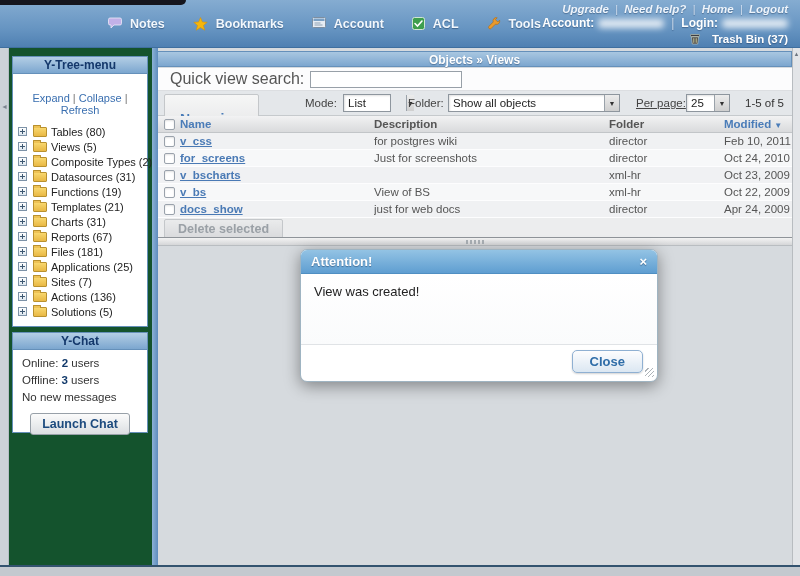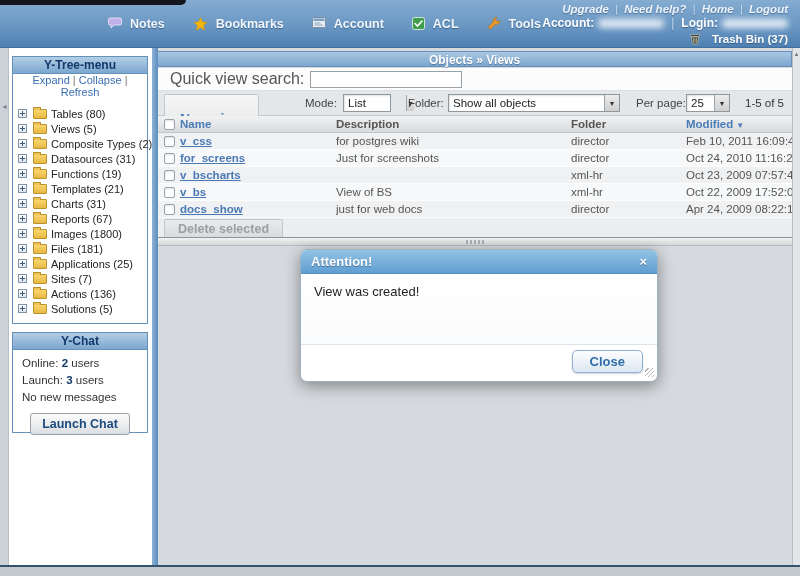--- a/index.html
+++ b/index.html
@@ -36,31 +36,31 @@
   .blurval { display:inline-block; width:66px; height:9px; border-radius:4px;
             background:rgba(255,255,255,.8); filter:blur(3px); }
   .trashline { margin-top:2px; display:flex; align-items:center; justify-content:flex-end;
             gap:11px; font-size:11.5px; font-weight:bold; color:#fff;
             text-shadow:0 1px 1px rgba(15,40,75,.4); cursor:pointer; }
 
   
   .side-rail { position:absolute; left:0; top:48px; width:8px; height:517px; background:#ccd2d8; }
   .side-collapse { position:absolute; left:1px; top:55px; font-size:7px; color:#7b8490; cursor:pointer; }
   .sidebar { position:absolute; left:8px; top:48px; width:144px; height:517px;
-            background:#ffffff; border-left:1px solid #b6bec6; }
+            background:#14532d; border-left:1px solid #b6bec6; }
   .sbox { position:absolute; left:3px; width:136px; background:#fff;
           border:1px solid #6590ba; }
   .sbox-tree { top:8px; }
   .sbox-chat { top:284px; height:101px; }
   .sbox-head { height:17px; line-height:17px; text-align:center;
           background:linear-gradient(#b3cee5,#7fa8d0 55%,#7ca6cf);
           background:linear-gradient(#b3cee5,#7ca6cf);
           border-bottom:1px solid #6590ba;
           font-size:12px; font-weight:bold; color:#14386b; }
-  .tree-actions { padding:0 0 3px; text-align:center; font-size:11px; color:#777; }
+  .tree-actions { padding:18px 0 3px; text-align:center; font-size:11px; color:#777; }
   .tree-actions .al { color:#3a6fb0; cursor:pointer; }
   .tree-list { padding:5px 0 7px 3px; }
   .titem { height:15px; display:flex; align-items:center; gap:4px;
            padding-left:2px; cursor:pointer; }
   .plusbox { position:relative; width:9px; height:9px; flex:0 0 9px;
            border:1px solid #7e93a8; background:linear-gradient(#fff,#dde7ef); }
   .plusbox::before { content:""; position:absolute; left:1px; right:1px; top:3px; height:1px; background:#3d5872; }
   .plusbox::after  { content:""; position:absolute; top:1px; bottom:1px; left:3px; width:1px; background:#3d5872; }
   .folder { position:relative; width:14px; height:10px; flex:0 0 14px; margin-left:2px;
            background:linear-gradient(#f8d76e,#e9b844); border:1px solid #b9912e; border-radius:1px; }
@@ -109,21 +109,21 @@
            background:linear-gradient(#f2f2f3,#d9dadc); border-bottom:1px solid #c2c5c8;
            display:flex; align-items:center; font-size:11.5px; font-weight:bold; color:#555; }
   .trow  { display:flex; align-items:center; height:17px; font-size:11.5px; color:#555;
            border-bottom:1px solid #fdfdfe; }
   .rows  { position:absolute; left:0; top:85px; width:634px; }
   .trow.odd  { background:#f0f1f3; }
   .trow.even { background:#f7f8f9; }
   .col { overflow:hidden; white-space:nowrap; }
   .col.cb   { flex:0 0 22px; padding-left:6px; }
   .col.name { flex:0 0 156px; }
-  .col.desc { flex:0 0 235px; }
+  .col.desc { flex:0 0 235px;margin-left:38px; }
   .col.fold { flex:0 0 115px; }
   .col.mod  { flex:1; }
   .checkbox { display:inline-block; width:11px; height:11px; background:#fff;
            border:1px solid #9aa2ac; border-radius:2px; vertical-align:middle;
            box-shadow:inset 0 1px 2px rgba(0,0,0,.12); cursor:pointer; }
   .hlink { color:#4a7cb8; cursor:pointer; }
   .sortarr { font-size:8px; color:#4a7cb8; margin-left:3px; }
   .rowlink { font-weight:bold; color:#4a7ab5; text-decoration:underline; cursor:pointer; }
 
   .delete-row { position:absolute; left:0; top:170px; width:634px; height:22px; background:#ecedee; }
@@ -287,25 +287,20 @@
             <span class="tlabel">Charts (31)</span>
           </div>
         <div class="titem">
             <span class="plusbox"></span>
             <span class="folder"></span>
             <span class="tlabel">Reports (67)</span>
           </div>
         <div class="titem">
             <span class="plusbox"></span>
             <span class="folder"></span>
-            <span class="tlabel">Images (1800)</span>
-          </div>
-        <div class="titem">
-            <span class="plusbox"></span>
-            <span class="folder"></span>
             <span class="tlabel">Files (181)</span>
           </div>
         <div class="titem">
             <span class="plusbox"></span>
             <span class="folder"></span>
             <span class="tlabel">Applications (25)</span>
           </div>
         <div class="titem">
             <span class="plusbox"></span>
             <span class="folder"></span>
@@ -326,21 +321,21 @@
 
     <div class="sbox sbox-chat">
       <div class="sbox-head">Y-Chat</div>
       <div class="chat-body">
         <div class="chat-line">
           <span>Online:</span>
           <b>2</b>
           <span>users</span>
         </div>
         <div class="chat-line">
-          <span>Launch:</span>
+          <span>Offline:</span>
           <b>3</b>
           <span>users</span>
         </div>
         <div class="chat-line">No new messages</div>
         <button class="launch-btn">Launch Chat</button>
       </div>
     </div>
   </aside>
   <div class="vdivider"></div>
 
@@ -357,21 +352,21 @@
       <span class="tb-label" style="left:147px;">Mode:</span>
       <span class="fakesel" style="left:185px; width:48px;gap:36px;">
         <span class="val">List</span>
         <span class="arr">▼</span>
       </span>
       <span class="tb-label" style="left:250px;">Folder:</span>
       <span class="fakesel" style="left:290px; width:172px;">
         <span class="val">Show all objects</span>
         <span class="arr">▼</span>
       </span>
-      <span class="tb-label" style="left:478px;">Per page:</span>
+      <span class="tb-label" style="left:478px;text-decoration:underline;">Per page:</span>
       <span class="fakesel" style="left:528px; width:44px;">
         <span class="val">25</span>
         <span class="arr">▼</span>
       </span>
       <span class="range">1-5 of 5</span>
     </div>
 
     <div class="thead">
       <span class="col cb"><span class="checkbox"></span></span>
       <span class="col name"><span class="hlink">Name</span></span>

